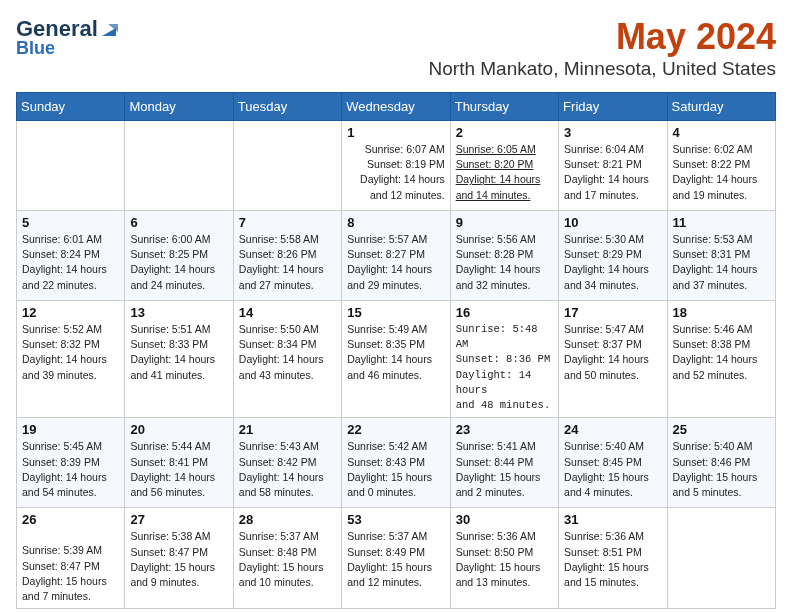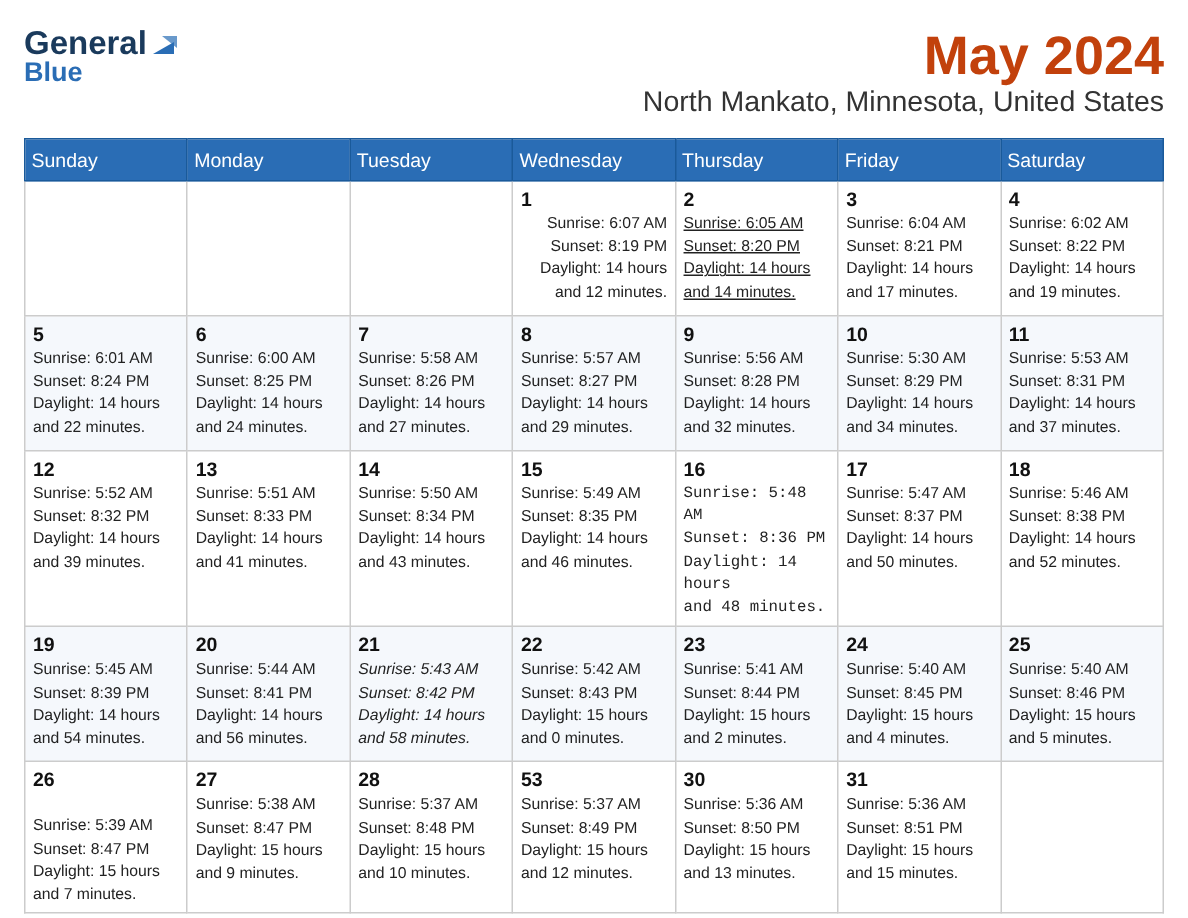--- a/index.html
+++ b/index.html
@@ -247,21 +247,21 @@
         </td>
         <td>
           <div class="day-number">20</div>
           <div class="day-info" style="white-space: pre-line;">Sunrise: 5:44 AM
 Sunset: 8:41 PM
 Daylight: 14 hours
 and 56 minutes.</div>
         </td>
         <td>
           <div class="day-number">21</div>
-          <div class="day-info" style="white-space: pre-line; font-style: italic;">Sunrise: 5:43 AM
+          <div class="day-info" style="white-space: pre-line;">Sunrise: 5:43 AM
 Sunset: 8:42 PM
 Daylight: 14 hours
 and 58 minutes.</div>
         </td>
         <td>
           <div class="day-number">22</div>
           <div class="day-info" style="white-space: pre-line;">Sunrise: 5:42 AM
 Sunset: 8:43 PM
 Daylight: 15 hours
 and 0 minutes.</div>

